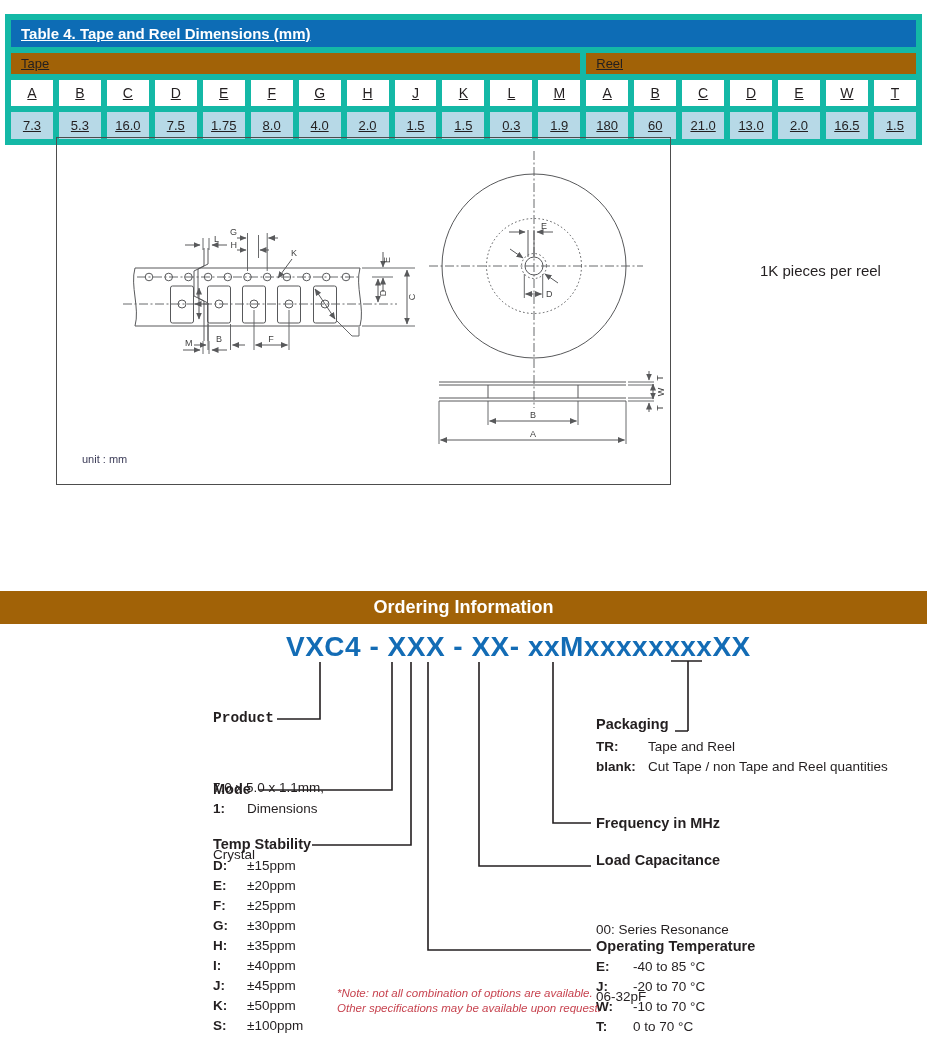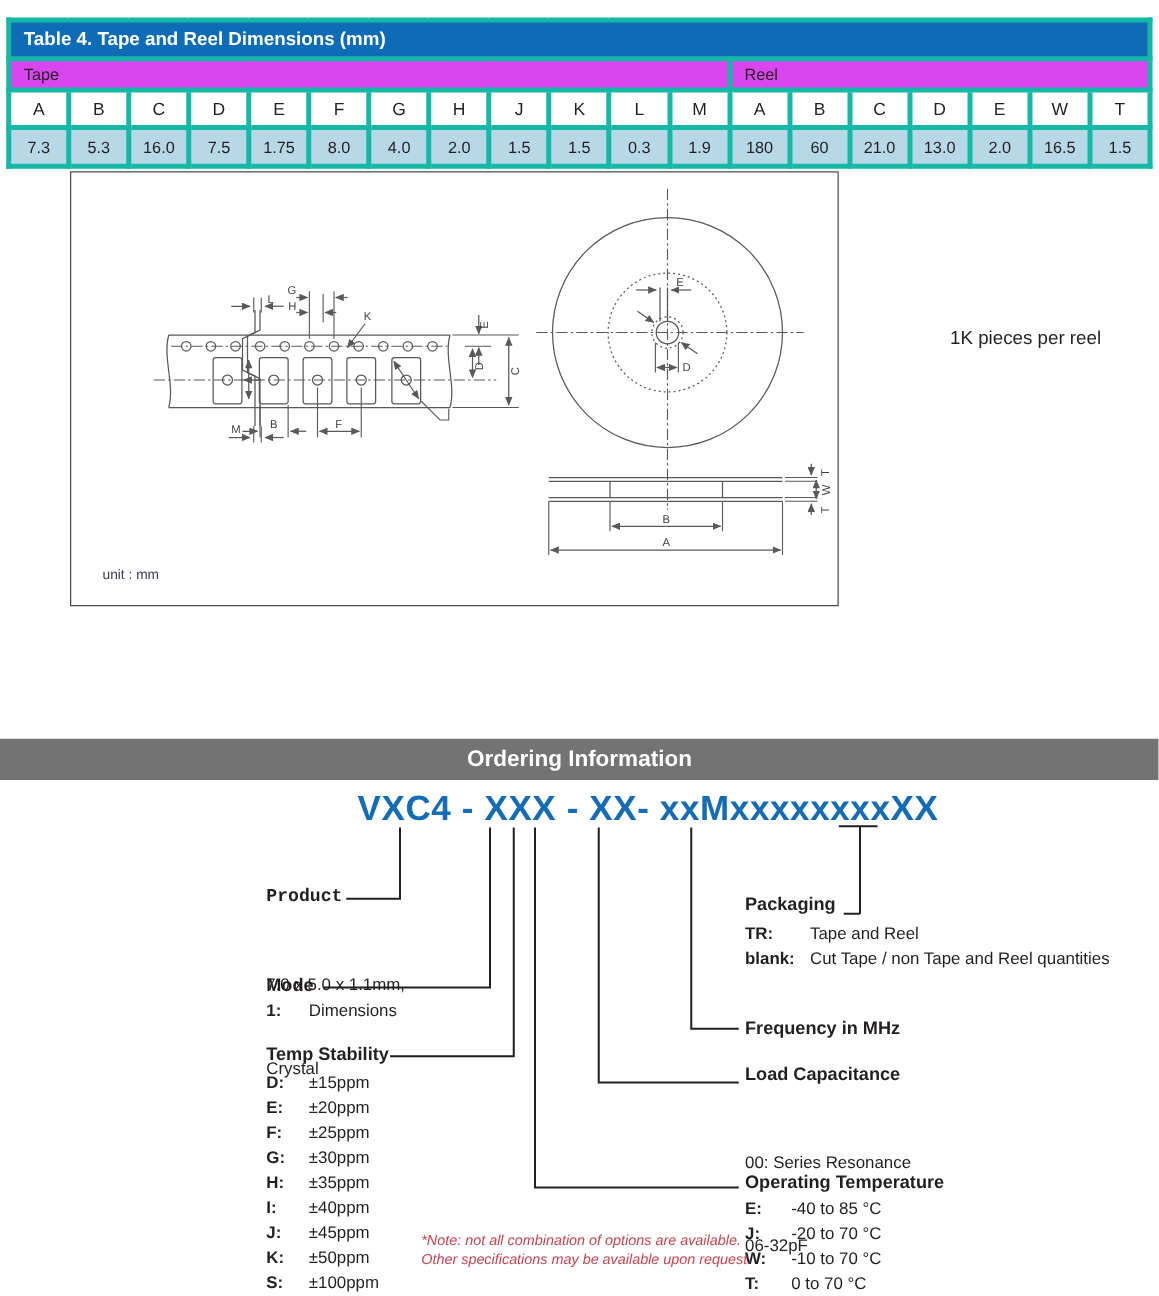--- a/index.html
+++ b/index.html
@@ -1,33 +1,33 @@
 <!DOCTYPE html>
 <html><head>
 <meta charset="utf-8">
 <style>
   html,body{margin:0;padding:0;background:#fff;}
   .page{position:relative;width:927px;height:1037px;background:#ffffff;overflow:hidden;
         font-family:"Liberation Sans",sans-serif;color:#231f20;}
 
   
   .dims-table{position:absolute;left:5px;top:14px;width:917px;border-collapse:collapse;table-layout:fixed;}
-  .dims-table td{border:4px solid #14b8a6;text-align:center;vertical-align:middle;padding:0;}
+  .dims-table td{border:6px solid #14b8a6;text-align:center;vertical-align:middle;padding:0;text-decoration:underline;}
   .dims-table .title-cell{background:#0d6cb5;color:#ffffff;font-weight:bold;font-size:15px;
         text-align:left;padding:4px 0 4px 10px;height:19px;}
-  .dims-table .group-cell{background:#d946ef;text-align:left;font-size:13px;padding:2px 0 2px 10px;height:17px;}
+  .dims-table .group-cell{background:#a16207;text-align:left;font-size:13px;padding:2px 0 2px 10px;height:17px;}
   .dims-table .head-cell{background:#ffffff;font-size:14px;height:26px;}
   .dims-table .val-cell{background:#b7d9e7;font-size:13px;height:27px;}
 
   
   .diagram-frame{position:absolute;left:56px;top:137px;width:613px;height:346px;border:1px solid #4d4d4d;}
   .pieces-label{position:absolute;left:760px;top:262px;font-size:15px;color:#231f20;}
 
   
-  .order-banner{position:absolute;left:0;top:591px;width:927px;height:33px;background:#737373;
+  .order-banner{position:absolute;left:0;top:591px;width:927px;height:33px;background:#a16207;
         color:#ffffff;font-weight:bold;font-size:18px;text-align:center;line-height:33px;}
   .part-number{position:absolute;left:286px;top:631px;font-size:28px;font-weight:bold;
         color:#136cb5;letter-spacing:0.5px;white-space:nowrap;}
   .lines-overlay{position:absolute;left:0;top:0;width:927px;height:1037px;pointer-events:none;}
 
   .o-block{position:absolute;white-space:nowrap;}
   .o-title{font-weight:bold;font-size:14.5px;line-height:17px;color:#231f20;}
   .o-line{font-size:13.5px;line-height:19px;margin-top:48px;}
   .kv-row{font-size:13.5px;line-height:20px;display:flex;}
   .kv-key{font-weight:bold;display:inline-block;}

